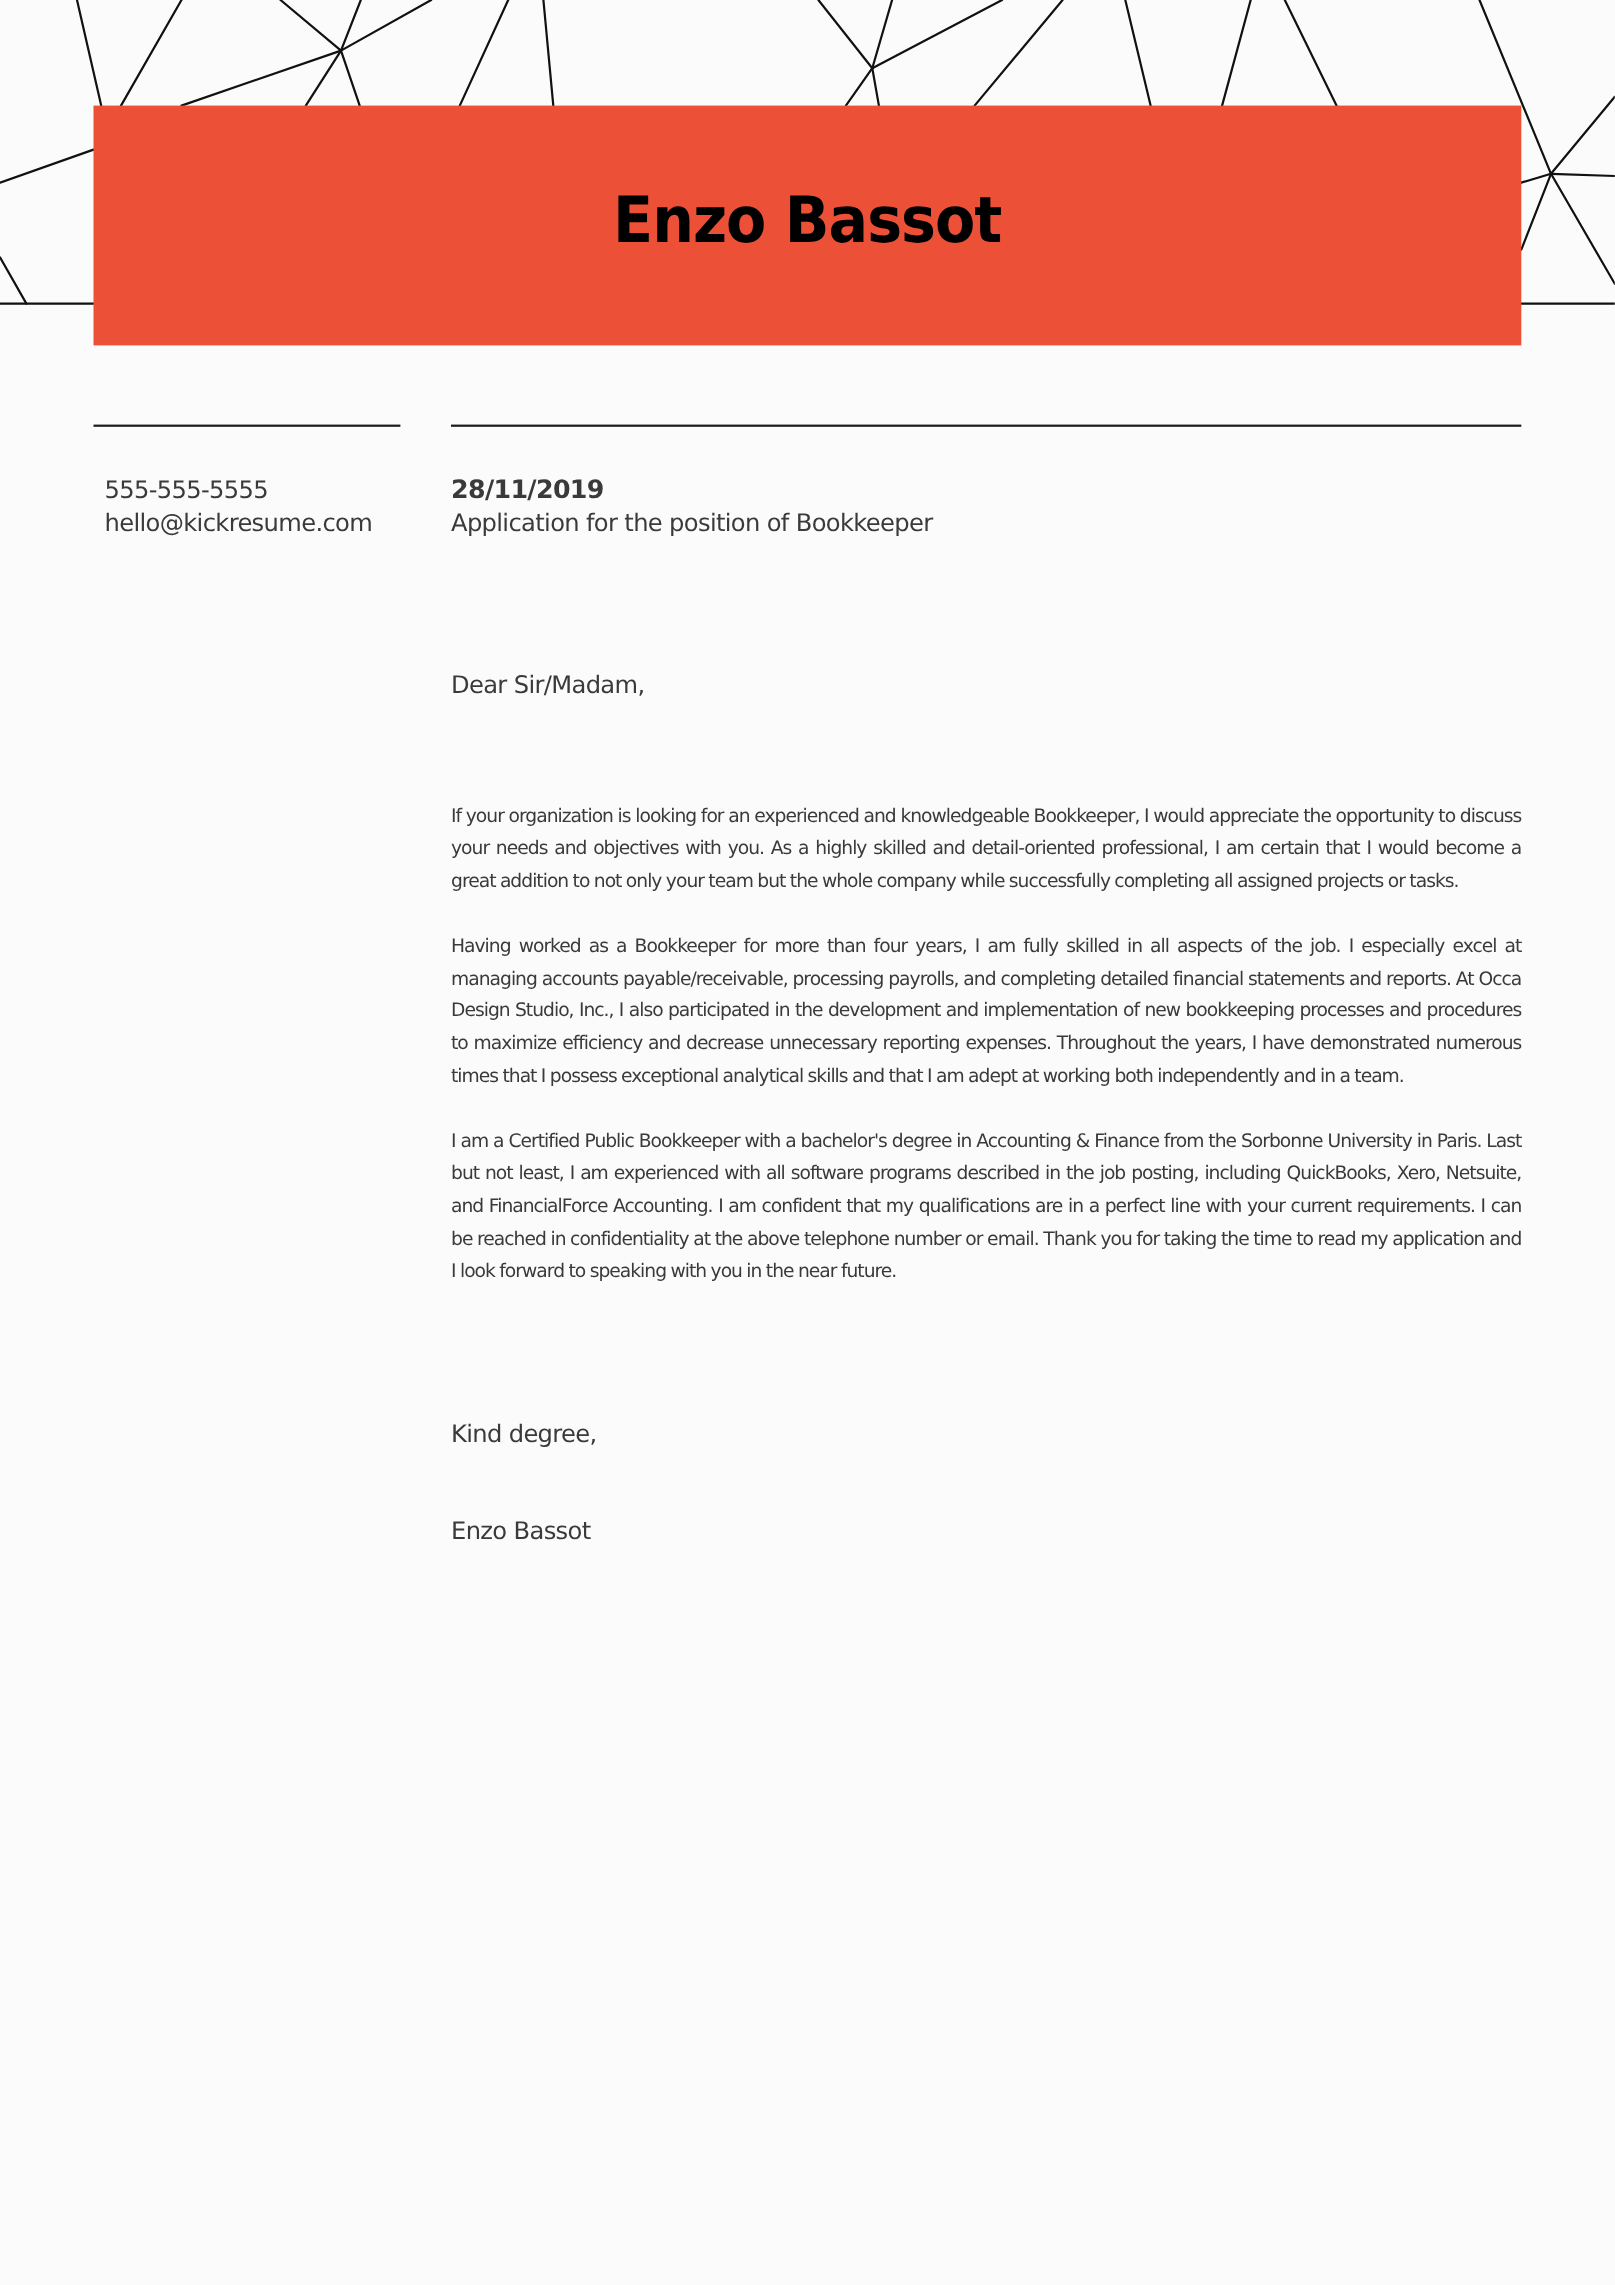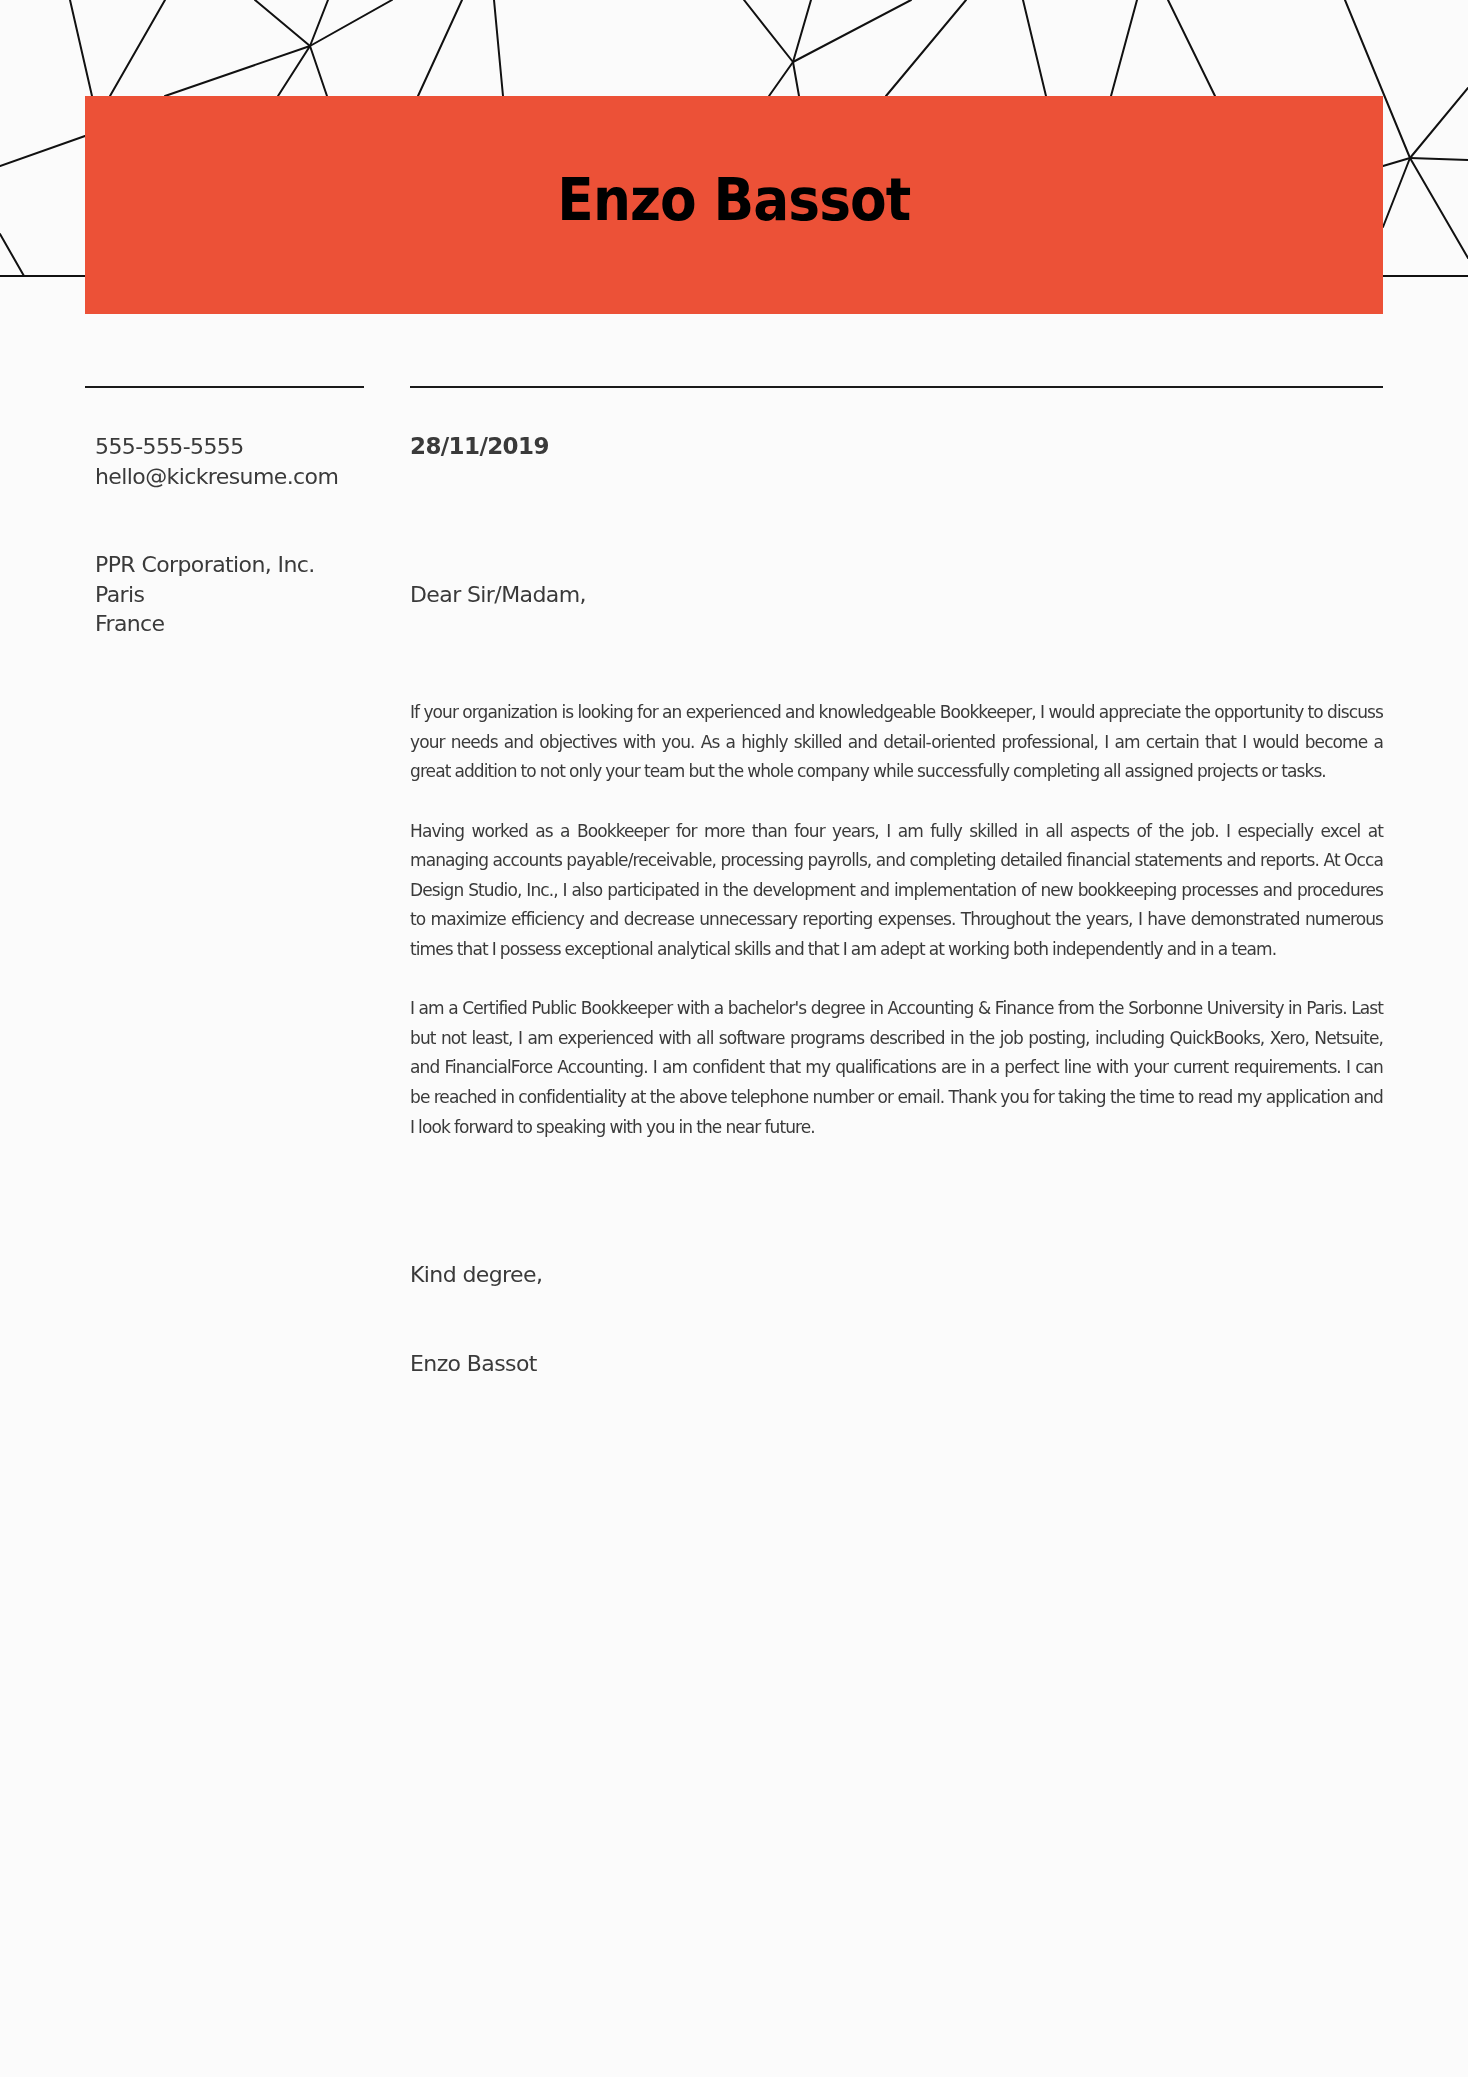--- a/index.html
+++ b/index.html
@@ -109,29 +109,25 @@
 </div>
 
 <div id="rule-left" class="rule"></div>
 <div id="rule-right" class="rule"></div>
 
 <div id="left-col" class="text">
   <div>
     <div class="line">555-555-5555</div>
     <div class="line">hello@kickresume.com</div>
   </div>
-  <div id="recipient">
-    <div class="line">PPR Corporation, Inc.</div>
-    <div class="line">Paris</div>
-    <div class="line">France</div>
-  </div>
 </div>
 
 <div id="right-col" class="text">
   <div id="date-line">28/11/2019</div>
+  <div>Application for the position of Bookkeeper</div>
   <div id="salutation">Dear Sir/Madam,</div>
   <div id="paragraphs">
     <p class="para">If your organization is looking for an experienced and knowledgeable Bookkeeper, I would appreciate the opportunity to discuss your needs and objectives with you. As a highly skilled and detail-oriented professional, I am certain that I would become a great addition to not only your team but the whole company while successfully completing all assigned projects or tasks.</p>
     <p class="para">Having worked as a Bookkeeper for more than four years, I am fully skilled in all aspects of the job. I especially excel at managing accounts payable/receivable, processing payrolls, and completing detailed financial statements and reports. At Occa Design Studio, Inc., I also participated in the development and implementation of new bookkeeping processes and procedures to maximize efficiency and decrease unnecessary reporting expenses. Throughout the years, I have demonstrated numerous times that I possess exceptional analytical skills and that I am adept at working both independently and in a team.</p>
     <p class="para">I am a Certified Public Bookkeeper with a bachelor's degree in Accounting &amp; Finance from the Sorbonne University in Paris. Last but not least, I am experienced with all software programs described in the job posting, including QuickBooks, Xero, Netsuite, and FinancialForce Accounting. I am confident that my qualifications are in a perfect line with your current requirements. I can be reached in confidentiality at the above telephone number or email. Thank you for taking the time to read my application and I look forward to speaking with you in the near future.</p>
   </div>
   <div id="closing">Kind degree,</div>
   <div id="signature">Enzo Bassot</div>
 </div>
 

